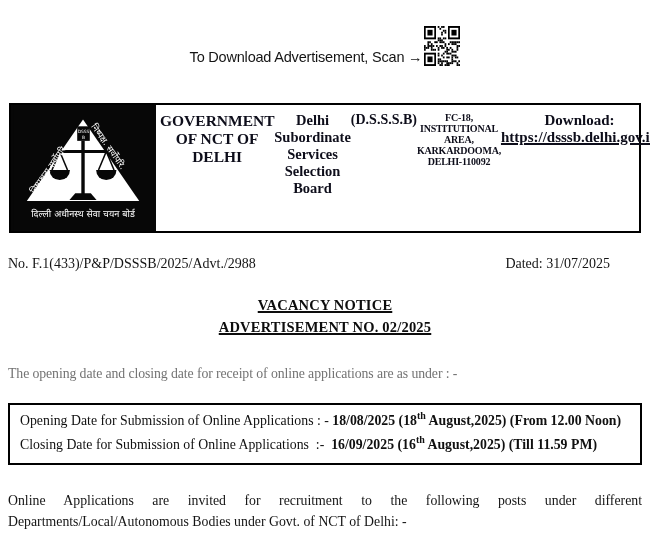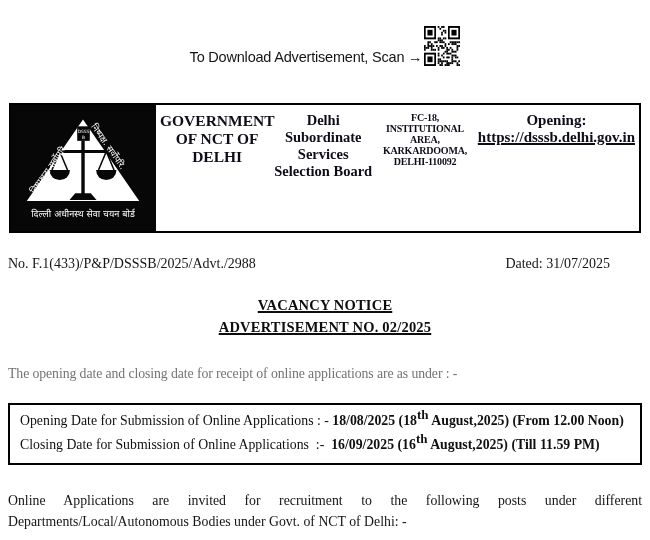--- a/index.html
+++ b/index.html
@@ -31,21 +31,21 @@
   .titles { margin-top:25px; text-align:center; font-weight:700; font-size:14.5px; color:#0d0d0d; }
   .titles .t { text-decoration:underline; text-decoration-thickness:1.5px; margin-bottom:5px; letter-spacing:0.2px; }
 
   
   .intro { margin:30px 8px 12px 8px; font-size:13.8px; letter-spacing:-0.1px; color:#737373; }
 
   
   .date-box { margin:21px 8px 0 8px; border:2px solid #000; padding:4px 6px 6px 10px; font-size:13.8px; color:#101010; }
   .date-box .row { line-height:24px; white-space:nowrap; }
   .date-box b { font-weight:700; }
-  sup { font-size:13px; line-height:0; }
+  sup { font-size:10px; line-height:0; }
 
   
   .para { margin:25px 8px 0 8px; font-size:13.8px; color:#141414; line-height:21px; }
   .jline { display:block; text-align:justify; text-align-last:justify; }
   .jline2 { display:block; }
 </style>
 </head>
 <body>
 
 <div class="page">
@@ -198,22 +198,23 @@
         <path d="M 85.5 67 A 10.5 10.5 0 0 0 106.5 67 Z" fill="#070707"></path>
         <path d="M 58 98 L 86 98 L 80 91 L 64 91 Z" fill="#070707"></path>
         <text transform="translate(22,92) rotate(-55)" font-size="9" fill="#ffffff" font-family="DejaVu Sans, sans-serif">निष्पक्षता सर्वोपरि.</text>
         <text transform="translate(80,22) rotate(55)" font-size="9" fill="#ffffff" font-family="DejaVu Sans, sans-serif">निष्पक्ष. सर्वोपरि.</text>
         <text x="72" y="116" text-anchor="middle" font-size="9.5" fill="#ffffff" font-family="DejaVu Sans, sans-serif">दिल्ली अधीनस्थ सेवा चयन बोर्ड</text>
       </svg>
     </div>
     <div class="header-text">
       <div class="h1">GOVERNMENT OF NCT OF DELHI</div>
       <div class="h2">Delhi Subordinate Services Selection Board</div>
+      <div class="h3">(D.S.S.S.B)</div>
       <div class="h4">FC-18, INSTITUTIONAL AREA, KARKARDOOMA, DELHI-110092</div>
-      <div class="h5"><span>Opening: </span><a href="#" class="url">https://dsssb.delhi.gov.in</a></div>
+      <div class="h5"><span>Download: </span><a href="#" class="url">https://dsssb.delhi.gov.in</a></div>
     </div>
   </div>
 
   <div class="ref-row">
     <span>No. F.1(433)/P&amp;P/DSSSB/2025/Advt./2988</span>
     <span class="dated">Dated: 31/07/2025</span>
   </div>
 
   <div class="titles">
     <div class="t">VACANCY NOTICE</div>

